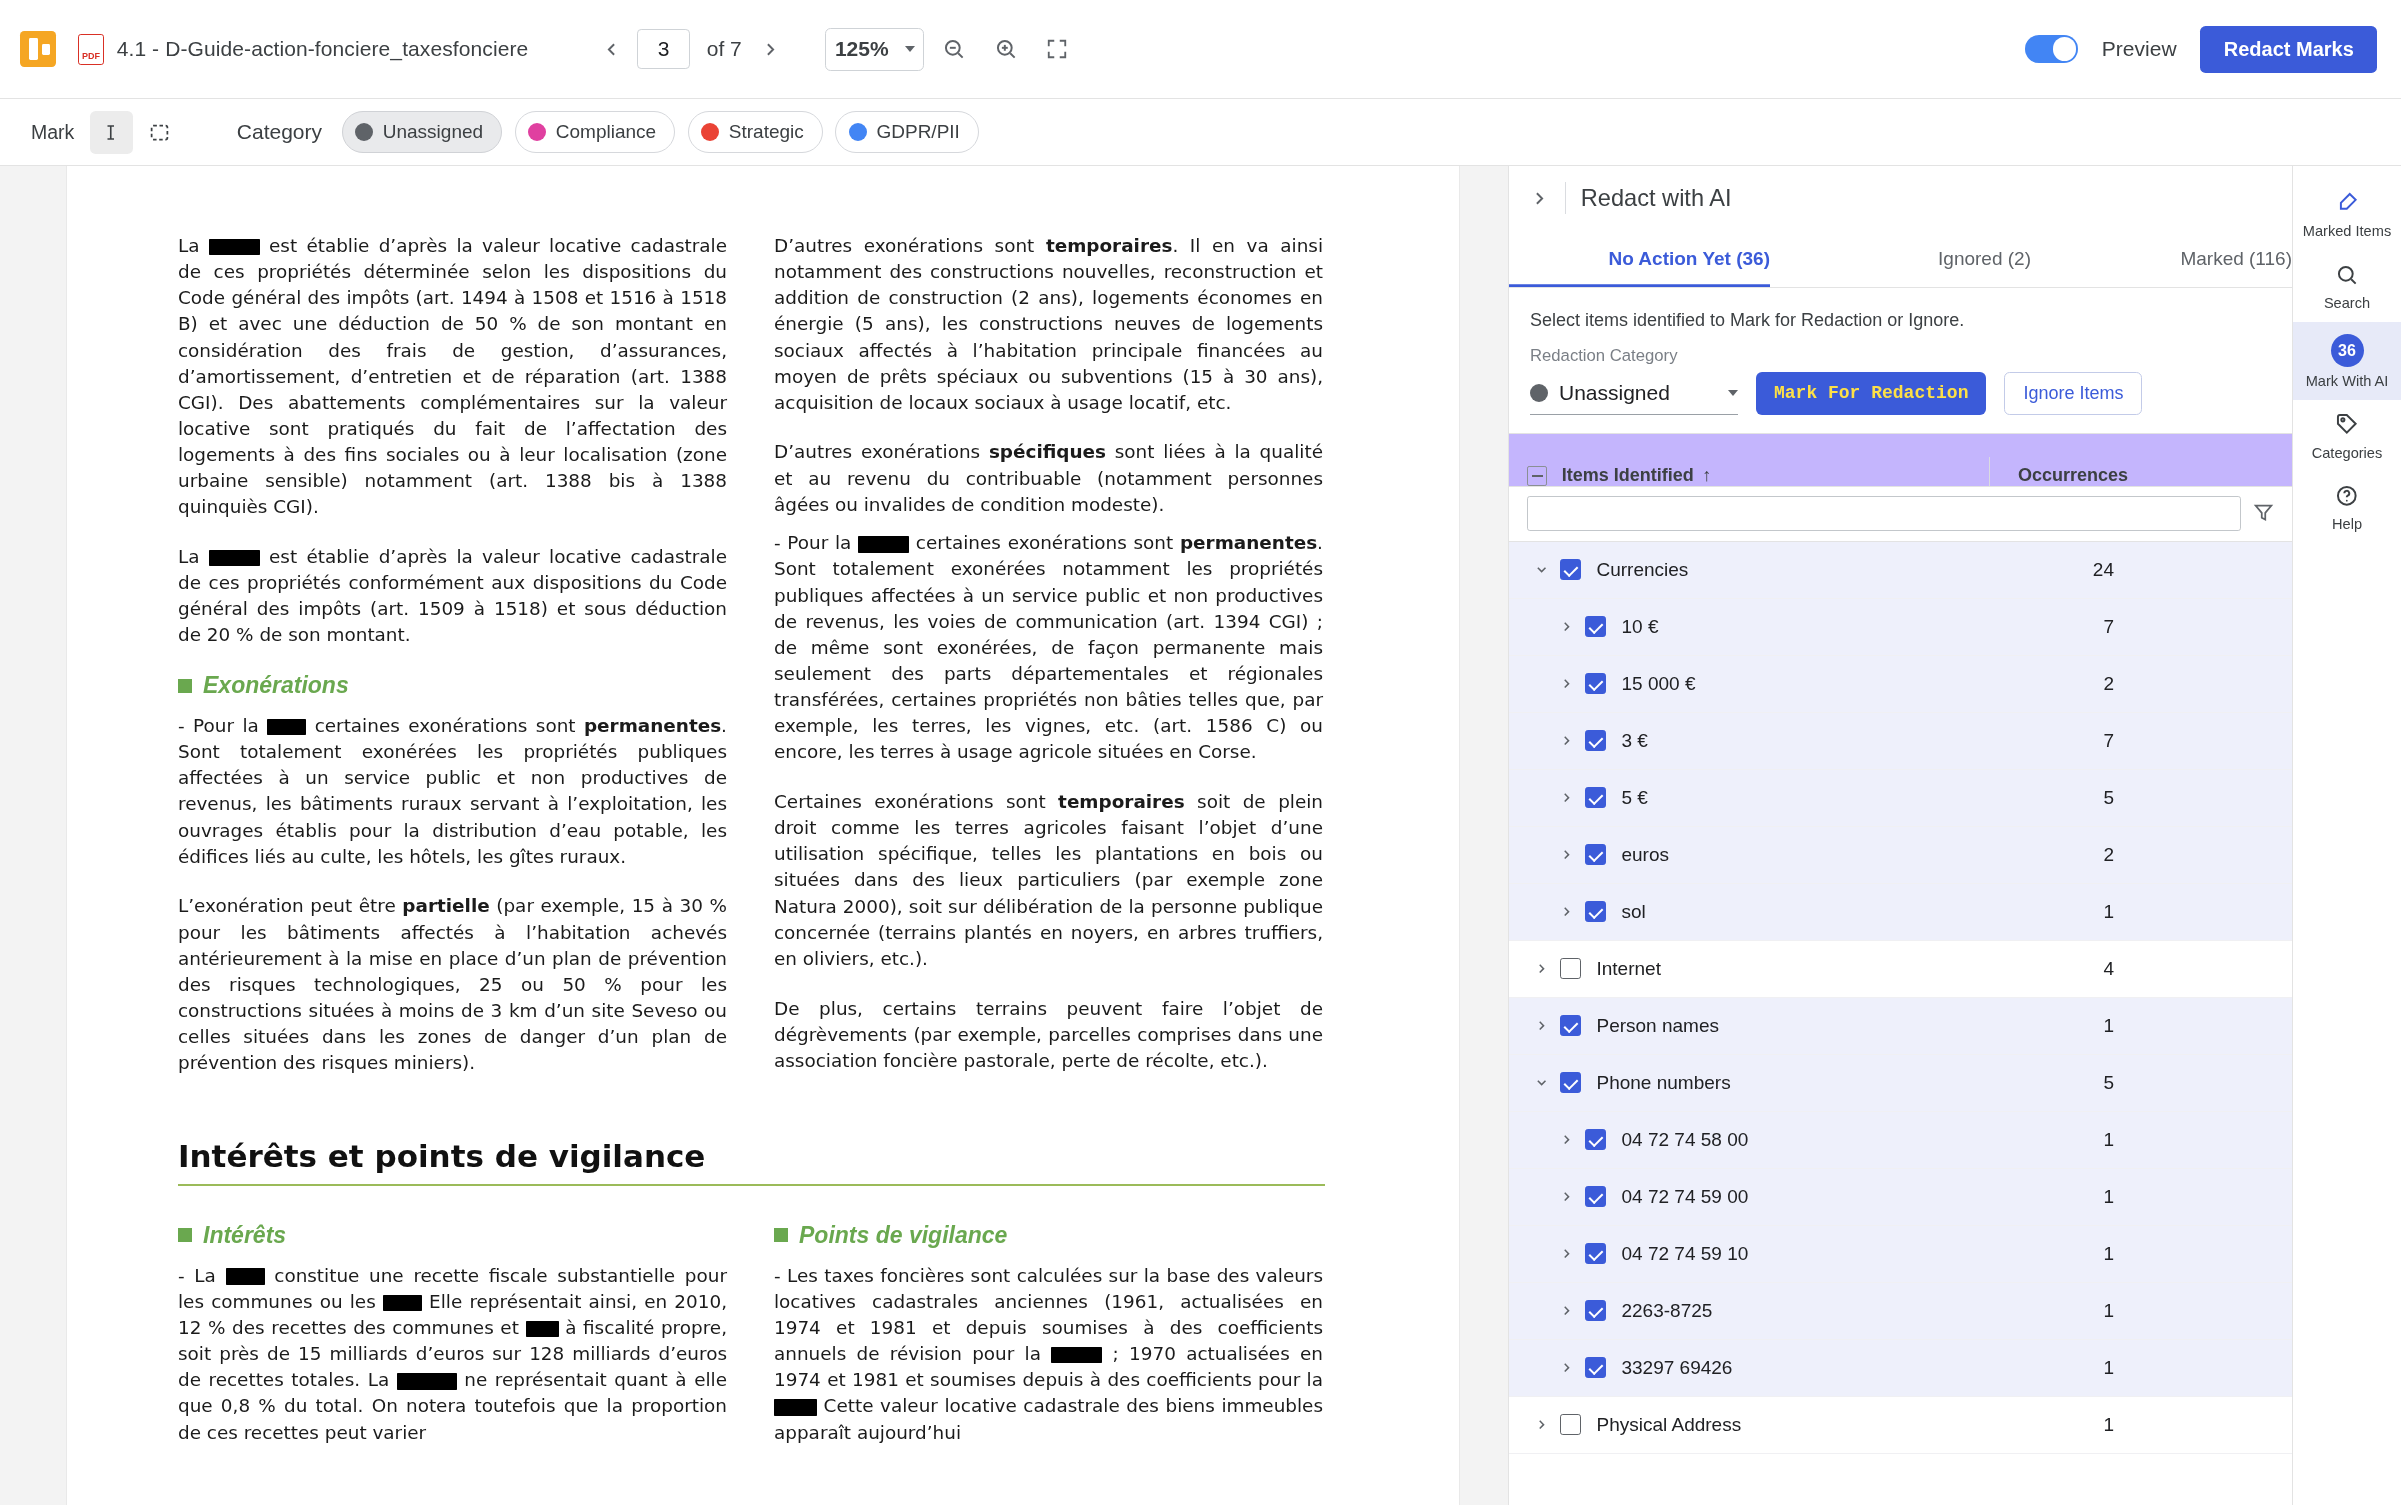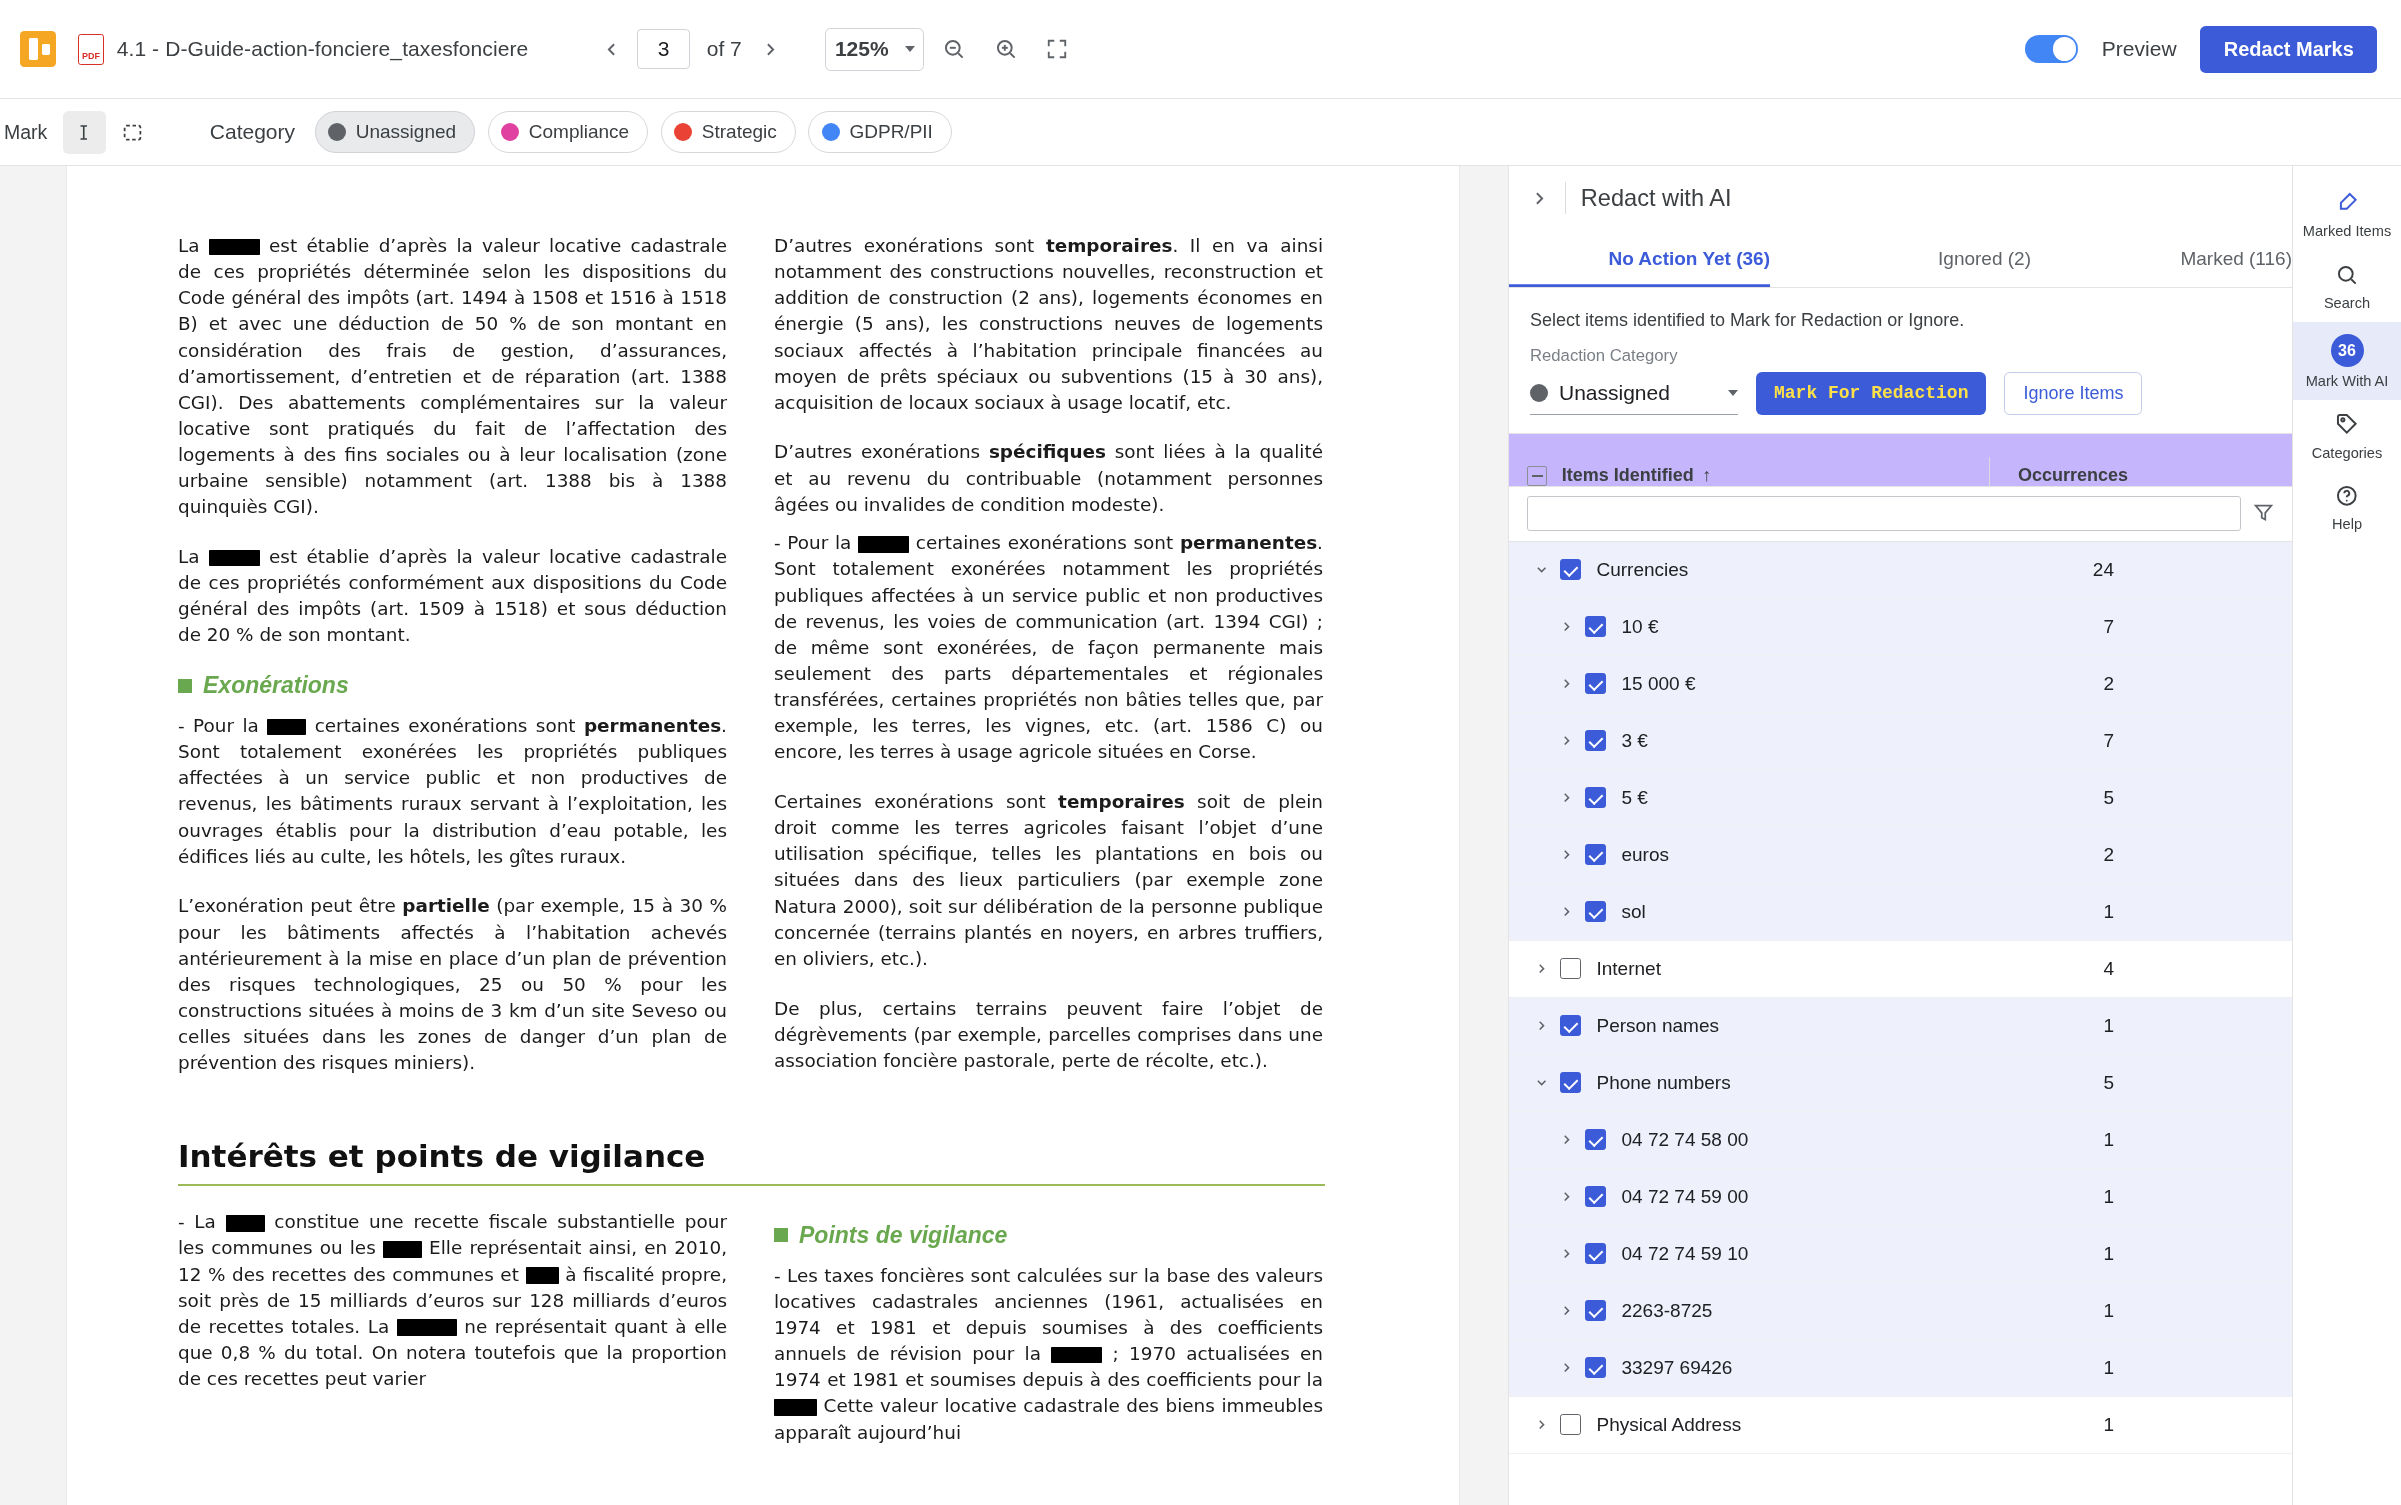--- a/index.html
+++ b/index.html
@@ -126,21 +126,21 @@
     height: 47px; padding: 0 23.6px;
     cursor: pointer;
   }
 
   
   .toolbar2 {
     height: 67px;
     display: flex; align-items: center;
     border-bottom: 0.7px solid #e3e3e3;
     background: #fff;
-    padding-left: 4px;
+    padding-left: 31px;
   }
   .mark-label { font-size: 19.5px; color: #3c4043; margin-right: 15.3px; }
   .tool-btn {
     width: 43px; height: 43px; border-radius: 5.6px;
     display: flex; align-items: center; justify-content: center;
     color: #3c4043; cursor: pointer; margin-right: 5.6px;
   }
   .tool-btn.active { background: #ececec; }
   .cat-label { font-size: 21px; color: #3c4043; margin: 0 19.5px 0 50px; font-weight: normal; }
   .chip {
@@ -499,20 +499,24 @@
           </p>
           <p>De plus, certains terrains peuvent faire l’objet de dégrèvements (par exemple, parcelles comprises dans une association foncière pastorale, perte de récolte, etc.).</p>
         </div>
       </div>
 
       <div class="big-head">Intérêts et points de vigilance</div>
       <div class="rule"></div>
 
       <div class="cols">
         <div class="col">
+          <div class="hgreen">
+            <span class="sq"></span>
+            <span>Intérêts</span>
+          </div>
           <p>
             <span>- La</span>
             <span class="redact" style="width:39px"></span>
             <span>constitue une recette fiscale substantielle pour les communes ou les</span>
             <span class="redact" style="width:39px"></span>
             <span>Elle représentait ainsi, en 2010, 12 % des recettes des communes et</span>
             <span class="redact" style="width:33px"></span>
             <span>à fiscalité propre, soit près de 15 milliards d’euros sur 128 milliards d’euros de recettes totales. La</span>
             <span class="redact" style="width:60px"></span>
             <span>ne représentait quant à elle que 0,8 % du total. On notera toutefois que la proportion de ces recettes peut varier</span>

